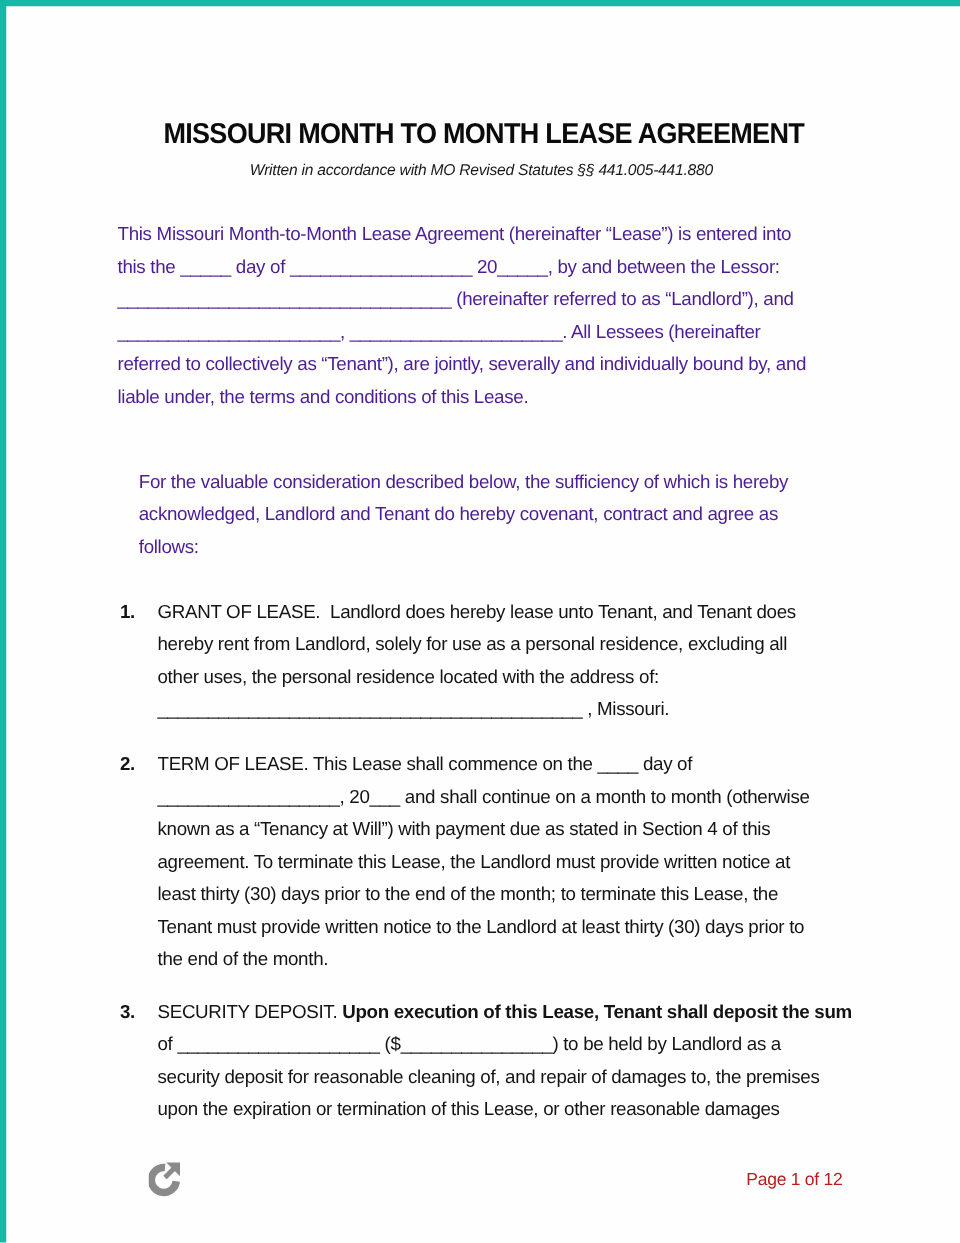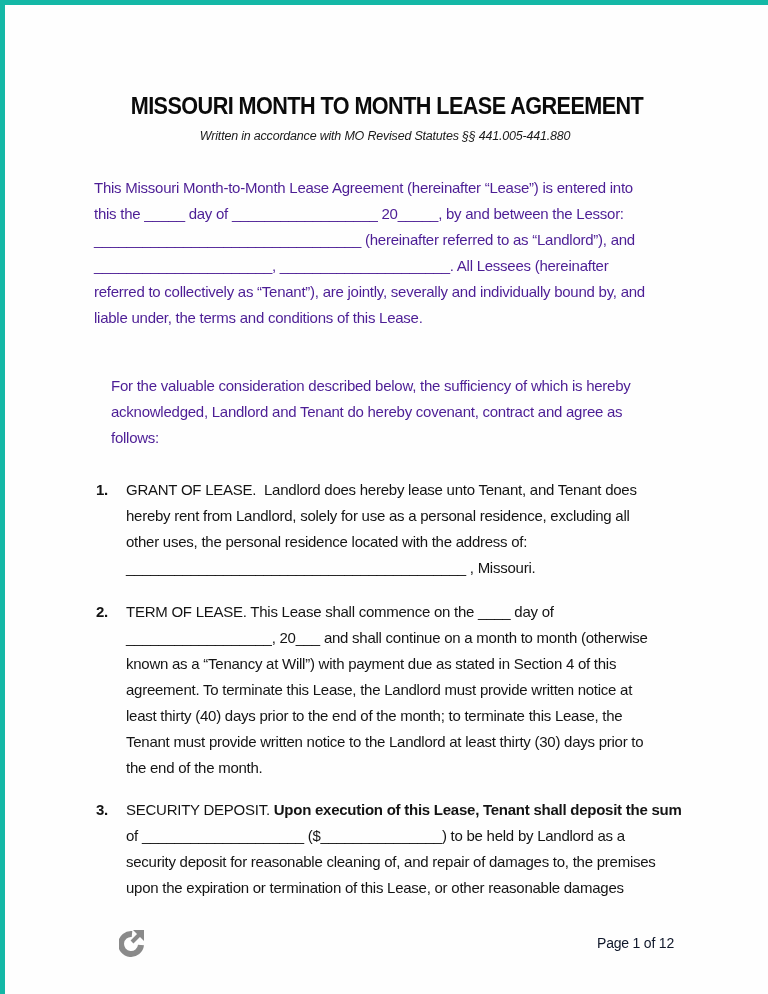--- a/index.html
+++ b/index.html
@@ -84,21 +84,21 @@
       left: 114px;
       top: 923px;
       width: 26px;
       height: 30px;
     }
     .page-number {
       position: absolute;
       left: 592px;
       top: 930px;
       font-size: 14px;
-      color: #0f172a;
+      color: #b91c1c;
       letter-spacing: -0.2px;
     }
   </style>
 </head>
 <body>
 
 <div class="page">
 
   <div class="title">MISSOURI MONTH TO MONTH LEASE AGREEMENT</div>
   <div class="subtitle">Written in accordance with MO Revised Statutes §§ 441.005-441.880</div>
@@ -128,21 +128,21 @@
     </div>
   </div>
 
   <div class="item" style="top:594px;">
     <span class="item-num">2.</span>
     <div class="item-body">
       <span class="line"><span class="item-heading">TERM OF LEASE.</span><span style="white-space:pre;"> This Lease shall commence on the ____ day of</span></span>
       <span class="line">__________________, 20___ and shall continue on a month to month (otherwise</span>
       <span class="line">known as a “Tenancy at Will”) with payment due as stated in Section 4 of this</span>
       <span class="line">agreement. To terminate this Lease, the Landlord must provide written notice at</span>
-      <span class="line">least thirty (40) days prior to the end of the month; to terminate this Lease, the</span>
+      <span class="line">least thirty (30) days prior to the end of the month; to terminate this Lease, the</span>
       <span class="line">Tenant must provide written notice to the Landlord at least thirty (30) days prior to</span>
       <span class="line">the end of the month.</span>
     </div>
   </div>
 
   <div class="item" style="top:792px;">
     <span class="item-num">3.</span>
     <div class="item-body">
       <span class="line"><span class="item-heading">SECURITY DEPOSIT.</span><span style="white-space:pre;font-weight:bold;"> Upon execution of this Lease, Tenant shall deposit the sum</span></span>
       <span class="line">of ____________________ ($_______________) to be held by Landlord as a</span>

